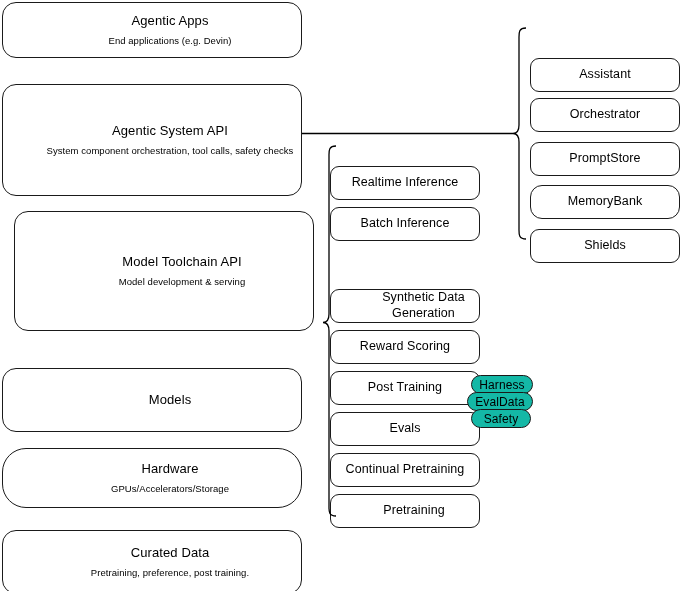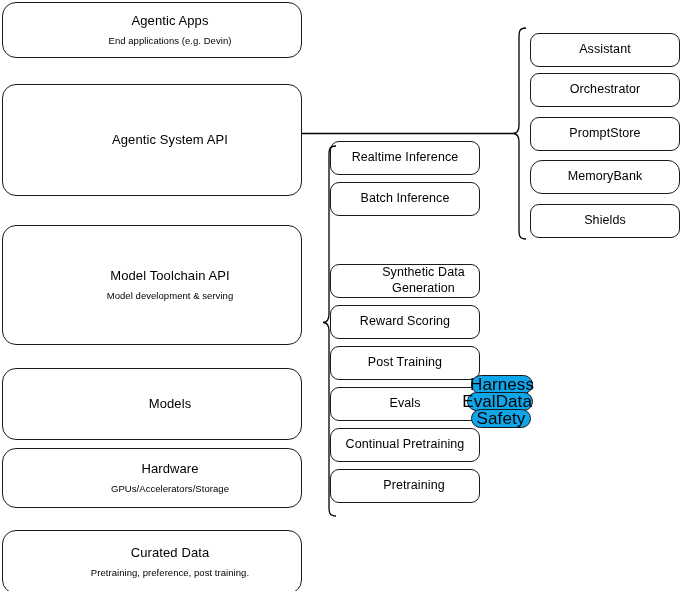--- a/index.html
+++ b/index.html
@@ -33,34 +33,35 @@
   }
   .layer .title{font-size:13px;letter-spacing:.1px;}
   .layer .subtitle{font-size:9.5px;margin-top:5px;letter-spacing:.05px;}
 
   
   .chip{
     height:34px;
     border-radius:9px;
     font-size:12.5px;
     letter-spacing:.1px;
+    margin-top:25px;
   }
   .chip.mid{left:330px;width:150px;}
   .chip.right{left:530px;width:150px;}
 
   
   .pill{
     position:absolute;
     box-sizing:border-box;
     border:1.3px solid #1a1a1a;
-    background:#0ea5e9;
+    background:#14b8a6;
     border-radius:11px;
     height:19px;
     display:flex;align-items:center;justify-content:center;
-    font-size:17px;
+    font-size:12px;
     letter-spacing:.1px;
     z-index:6;
   }
 
   
   #wires{position:absolute;left:0;top:0;width:682px;height:591px;pointer-events:none;z-index:3;}
   #wires path,#wires line{fill:none;stroke:#000000;stroke-width:1.3;}
 </style>
 </head>
 <body>
@@ -88,32 +89,33 @@
              C 329 511 328.5 516 336 516"></path>
   </svg>
 
   <div class="node layer" style="top:2px;height:56px;">
     <div class="title">Agentic Apps</div>
     <div class="subtitle">End applications (e.g. Devin)</div>
   </div>
 
   <div class="node layer" style="top:84px;height:112px;">
     <div class="title">Agentic System API</div>
+    <div class="subtitle">System component orchestration, tool calls, safety checks</div>
   </div>
 
-  <div class="node layer" style="top:225px;height:120px;">
+  <div class="node layer" style="top:211px;height:120px;margin-left:12px;">
     <div class="title">Model Toolchain API</div>
     <div class="subtitle">Model development &amp; serving</div>
   </div>
 
-  <div class="node layer" style="top:368px;height:72px;">
+  <div class="node layer" style="top:368px;height:64px;">
     <div class="title">Models</div>
   </div>
 
-  <div class="node layer" style="top:448px;height:60px;">
+  <div class="node layer" style="top:448px;height:60px;border-radius:24px;">
     <div class="title">Hardware</div>
     <div class="subtitle">GPUs/Accelerators/Storage</div>
   </div>
 
   <div class="node layer" style="top:530px;height:64px;">
     <div class="title">Curated Data</div>
     <div class="subtitle">Pretraining, preference, post training.</div>
   </div>
 
   <div class="node chip mid" style="top:141px;">
@@ -137,21 +139,21 @@
   <div class="node chip mid" style="top:428px;">
     <span>Continual Pretraining</span>
   </div>
   <div class="node chip mid" style="top:469px;padding-left:18px;">
     <span>Pretraining</span>
   </div>
 
   <div class="pill" style="left:471px;top:375px;width:62px;">
     <span>Harness</span>
   </div>
-  <div class="pill" style="left:467px;top:392px;width:66px;justify-content:flex-end;">
+  <div class="pill" style="left:467px;top:392px;width:66px;">
     <span>EvalData</span>
   </div>
   <div class="pill" style="left:471px;top:409px;width:60px;">
     <span>Safety</span>
   </div>
 
   <div class="node chip right" style="top:33px;">
     <span>Assistant</span>
   </div>
   <div class="node chip right" style="top:73px;">

